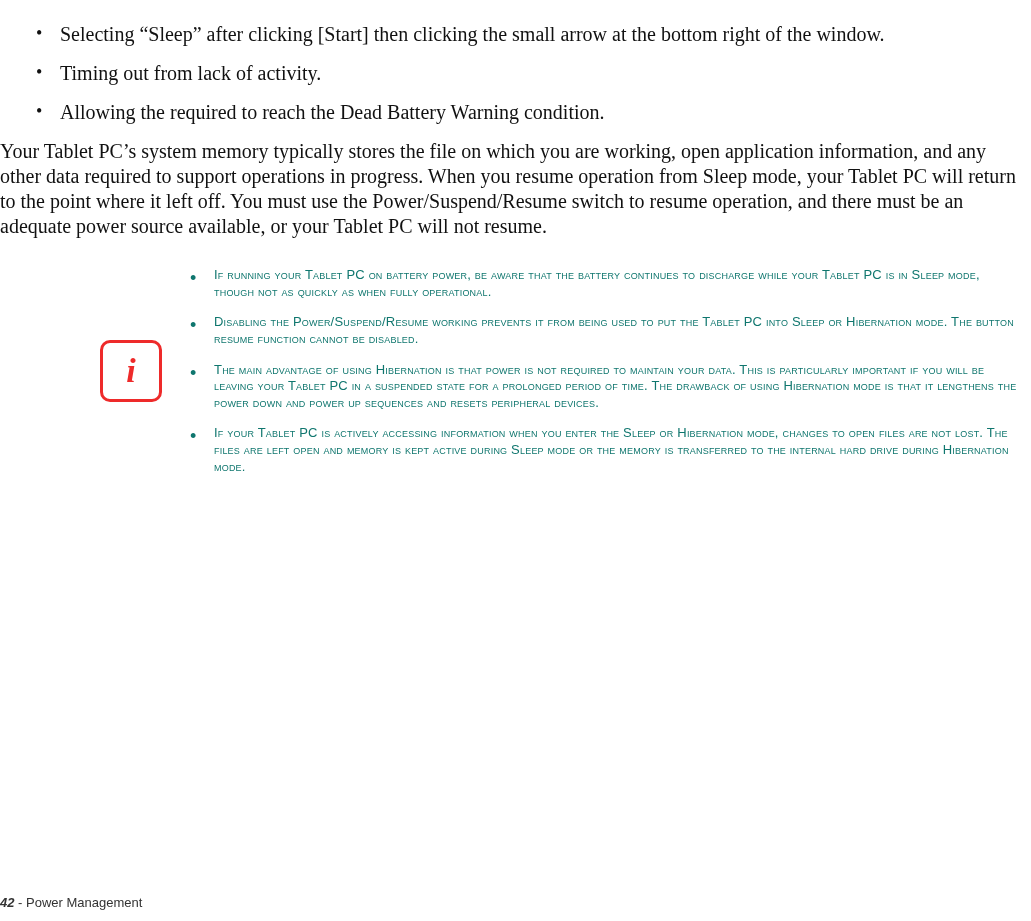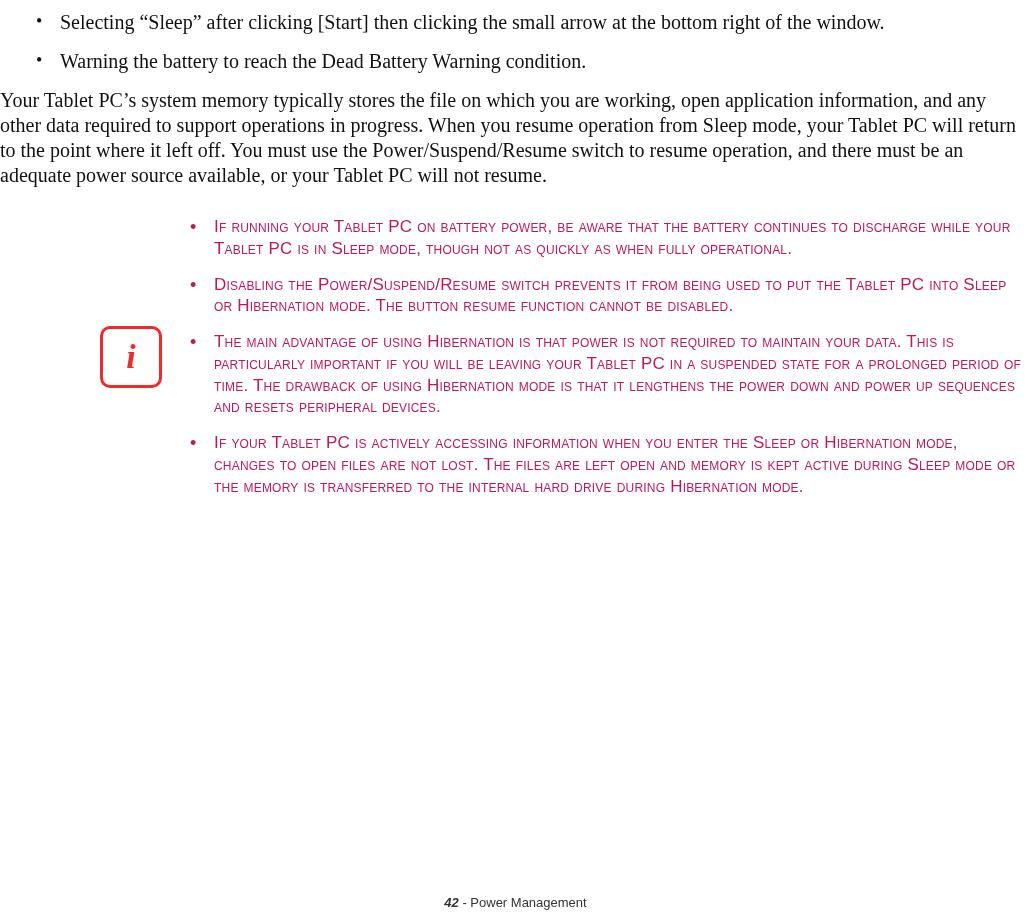--- a/index.html
+++ b/index.html
@@ -1,53 +1,54 @@
 <!DOCTYPE html>
 <html><head>
 <meta charset="utf-8">
 <style>
   html,body{margin:0;padding:0;background:#fff;color:#111;font-family:"Times New Roman",Times,serif;font-size:20px;line-height:1.25}
-  .page{width:1031px;height:921px;box-sizing:border-box;padding:10px 8px 0 0;position:relative}
+  .page{width:1031px;height:921px;box-sizing:border-box;padding:22px 8px 0 0;position:relative}
   ul.top-list{margin:0 0 10px 36px;padding:0;list-style:none}
   ul.top-list>li{margin:0 0 14px 0;padding-left:24px;position:relative}
   ul.top-list>li:before{content:"•";position:absolute;left:0;top:0;font-size:18px}
   .para{margin:2px 0 20px 0}
   .note-row{display:flex;align-items:center;gap:28px;margin-top:28px}
   .icon-col{flex:0 0 auto;margin-left:100px}
   .icon-box{width:56px;height:56px;border:3px solid #ee2a2a;border-radius:10px;display:flex;align-items:center;justify-content:center}
   .icon-i{font-family:Georgia,"Times New Roman",serif;font-weight:bold;font-style:italic;font-size:34px;color:#ee2a2a;line-height:1}
   .note-col{flex:1 1 auto}
-  ul.note-list{margin:0;padding:0;list-style:none;font-family:Arial,Helvetica,sans-serif;font-size:17px;font-variant:small-caps;letter-spacing:.2px;line-height:1.28;color:#be185d}
+  ul.note-list{margin:0;padding:0;list-style:none;font-family:Arial,Helvetica,sans-serif;font-size:13px;font-variant:small-caps;letter-spacing:.2px;line-height:1.28;color:#0f766e}
   ul.note-list>li{margin:0 0 14px 0;padding-left:24px;position:relative}
   ul.note-list>li:last-child{margin-bottom:0}
   ul.note-list>li:before{content:"•";position:absolute;left:0;top:0;font-size:18px}
-  .footer{position:absolute;left:0;right:0;bottom:10px;text-align:center;font-family:Arial,Helvetica,sans-serif;font-size:13px;color:#333}
+  .footer{position:absolute;left:0;right:0;bottom:10px;text-align:left;font-family:Arial,Helvetica,sans-serif;font-size:13px;color:#333}
   .footer .pn{font-weight:900;font-style:italic}
 </style>
 </head>
 <body>
 <div class="page">
 
   <ul class="top-list">
     <li><span>Selecting “Sleep” after clicking [Start] then clicking the small arrow at the bottom right of the window.</span></li>
-    <li><span>Warning the battery to reach the Dead Battery Warning condition.</span></li>
+    <li><span>Timing out from lack of activity.</span></li>
+    <li><span>Allowing the required to reach the Dead Battery Warning condition.</span></li>
   </ul>
 
   <p class="para">Your Tablet PC’s system memory typically stores the file on which you are working, open application information, and any other data required to support operations in progress. When you resume operation from Sleep mode, your Tablet PC will return to the point where it left off. You must use the Power/Suspend/Resume switch to resume operation, and there must be an adequate power source available, or your Tablet PC will not resume.</p>
 
   <div class="note-row">
     <div class="icon-col">
       <div class="icon-box">
         <span class="icon-i">i</span>
       </div>
     </div>
     <div class="note-col">
       <ul class="note-list">
         <li><span>If running your Tablet PC on battery power, be aware that the battery continues to discharge while your Tablet PC is in Sleep mode, though not as quickly as when fully operational.</span></li>
-        <li><span>Disabling the Power/Suspend/Resume switch prevents it from being used to put the Tablet PC into Sleep or Hibernation mode. The button resume function cannot be disabled.</span></li>
+        <li><span>Disabling the Power/Suspend/Resume working prevents it from being used to put the Tablet PC into Sleep or Hibernation mode. The button resume function cannot be disabled.</span></li>
         <li><span>The main advantage of using Hibernation is that power is not required to maintain your data. This is particularly important if you will be leaving your Tablet PC in a suspended state for a prolonged period of time. The drawback of using Hibernation mode is that it lengthens the power down and power up sequences and resets peripheral devices.</span></li>
         <li><span>If your Tablet PC is actively accessing information when you enter the Sleep or Hibernation mode, changes to open files are not lost. The files are left open and memory is kept active during Sleep mode or the memory is transferred to the internal hard drive during Hibernation mode.</span></li>
       </ul>
     </div>
   </div>
 
   <div class="footer">
     <span class="pn">42</span><span> - </span><span>Power Management</span>
   </div>
 </div>

